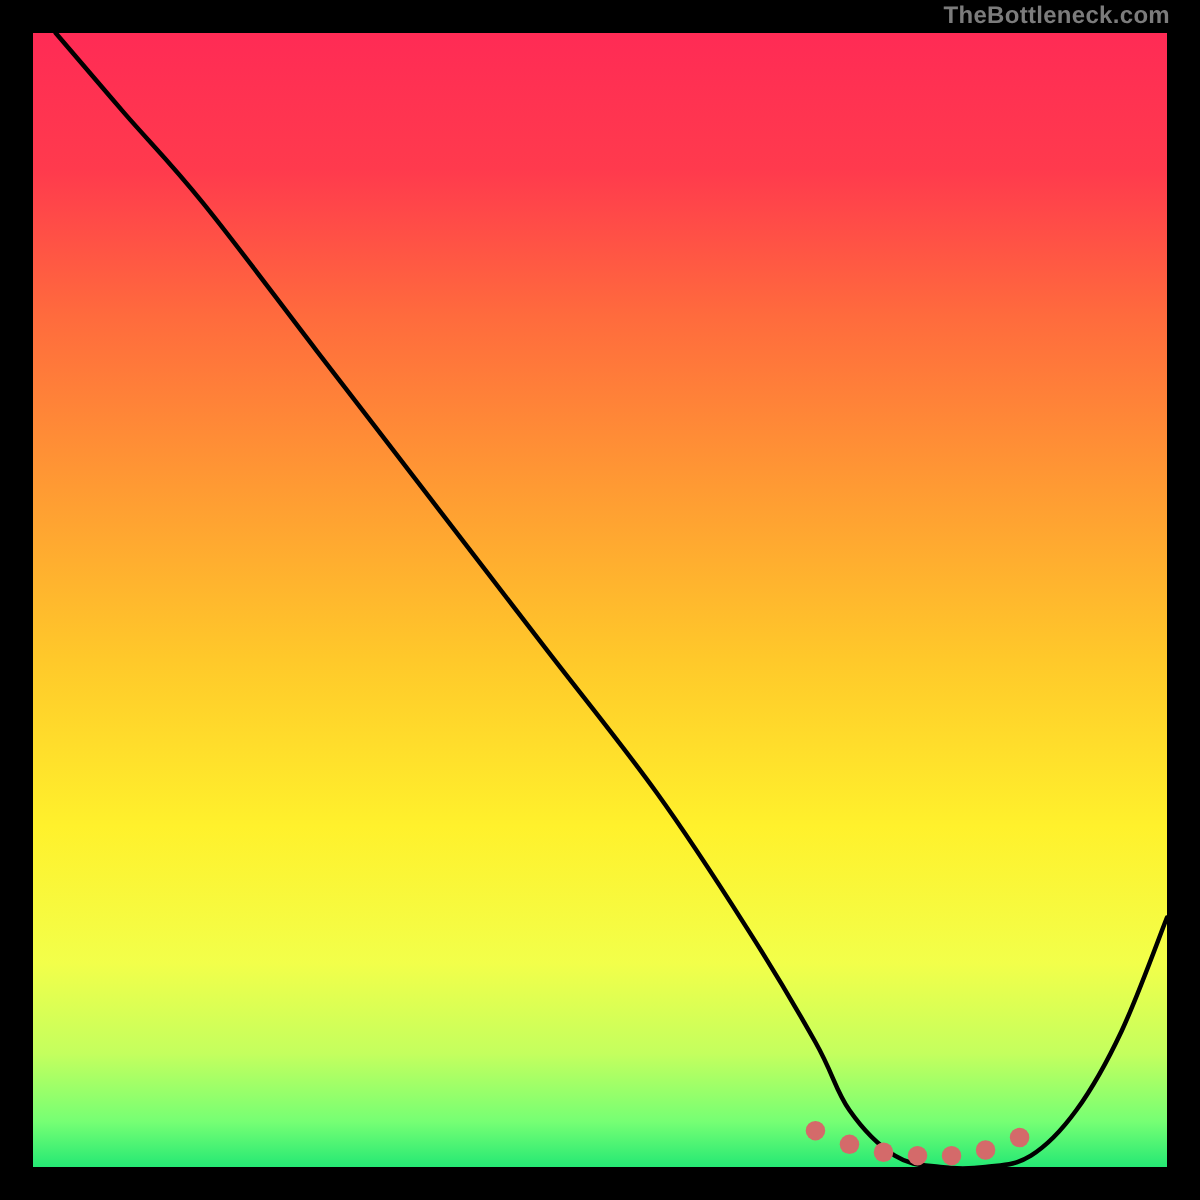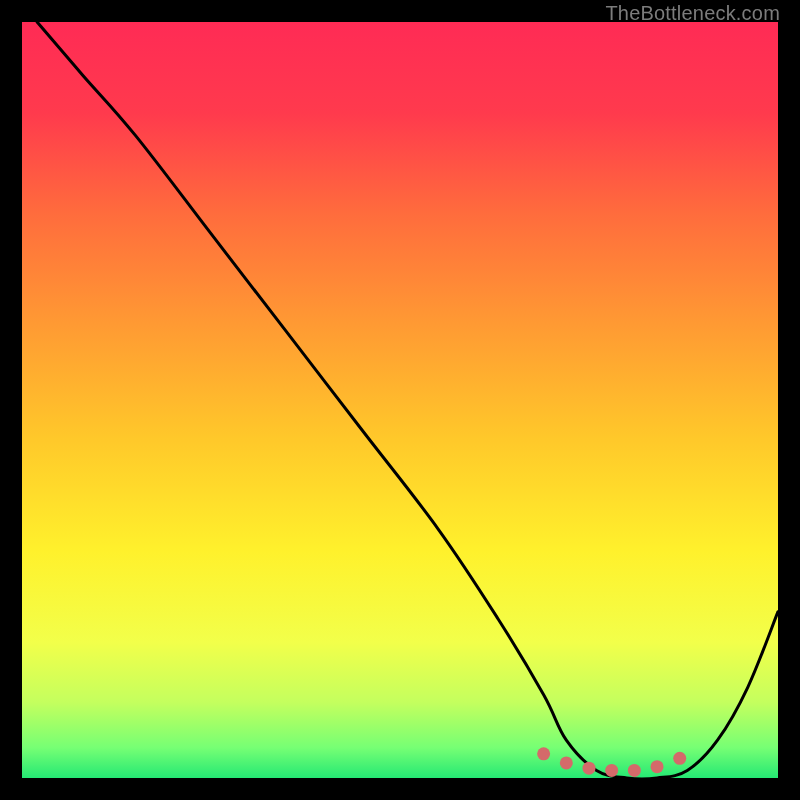--- a/index.html
+++ b/index.html
@@ -29,22 +29,22 @@
     top: 0;
     width: 756px;
     height: 756px;
     overflow: visible;
   }
   .watermark {
     position: absolute;
     top: 2px;
     right: 20px;
     color: #7c7c7c;
-    font-size: 20px;
-    font-weight: 400;
+    font-size: 16px;
+    font-weight: 700;
     letter-spacing: 0.2px;
     user-select: none;
   }
 </style>
 </head>
 <body>
 
 <div class="stage">
 
   <div class="plot">

